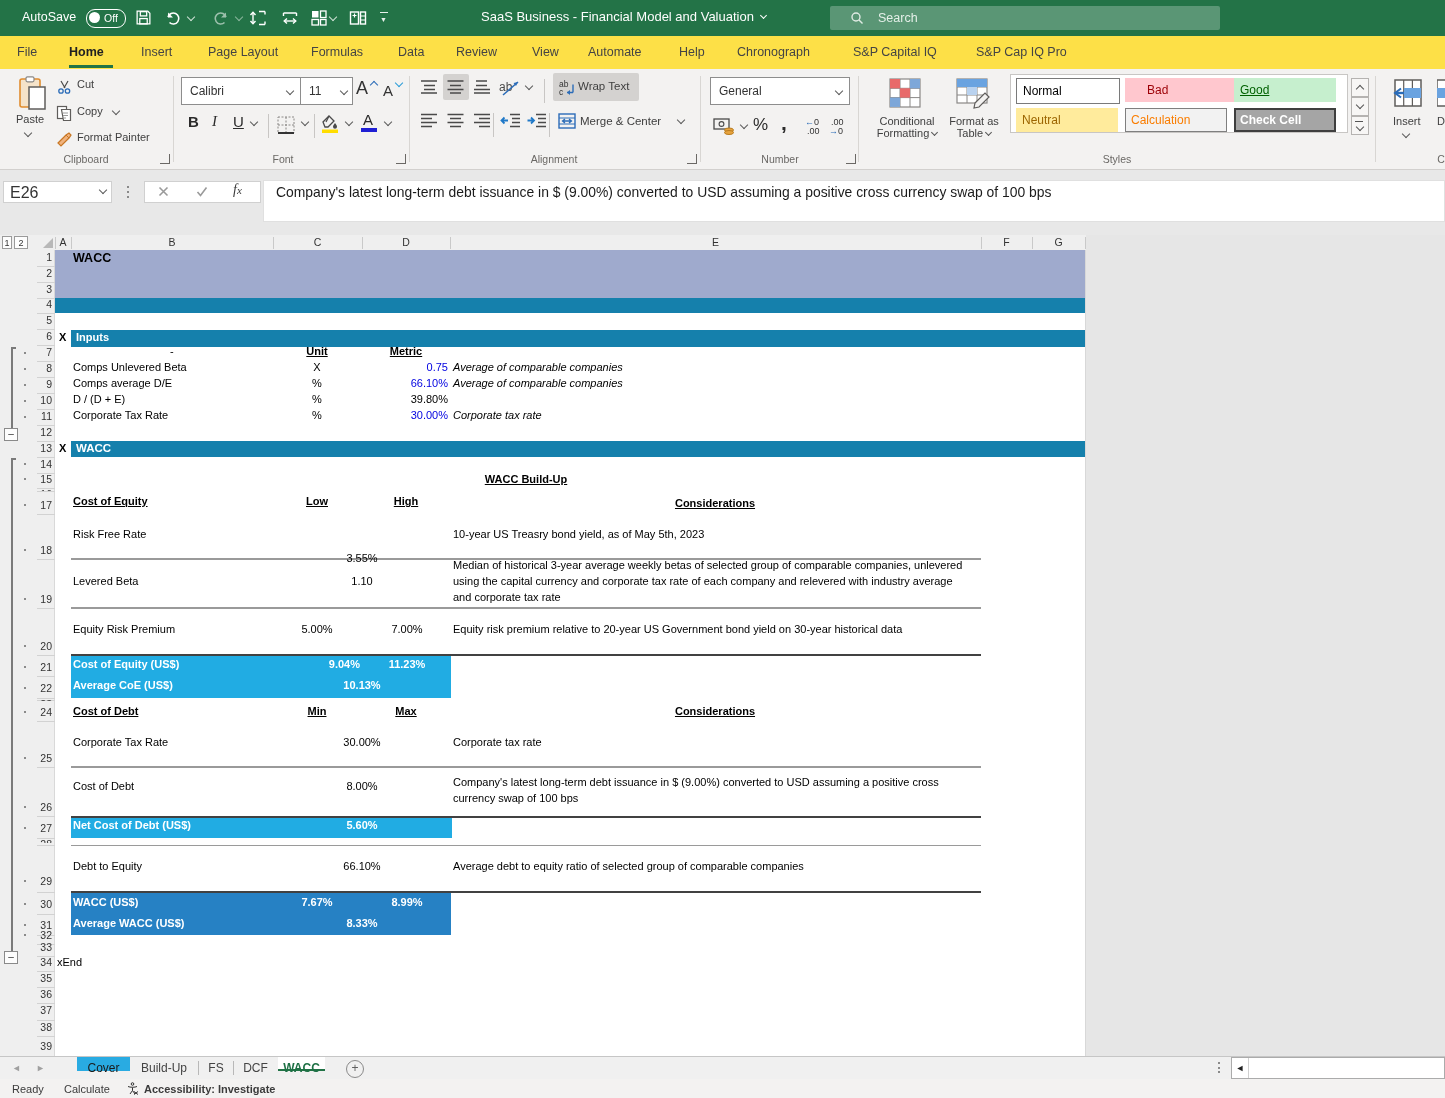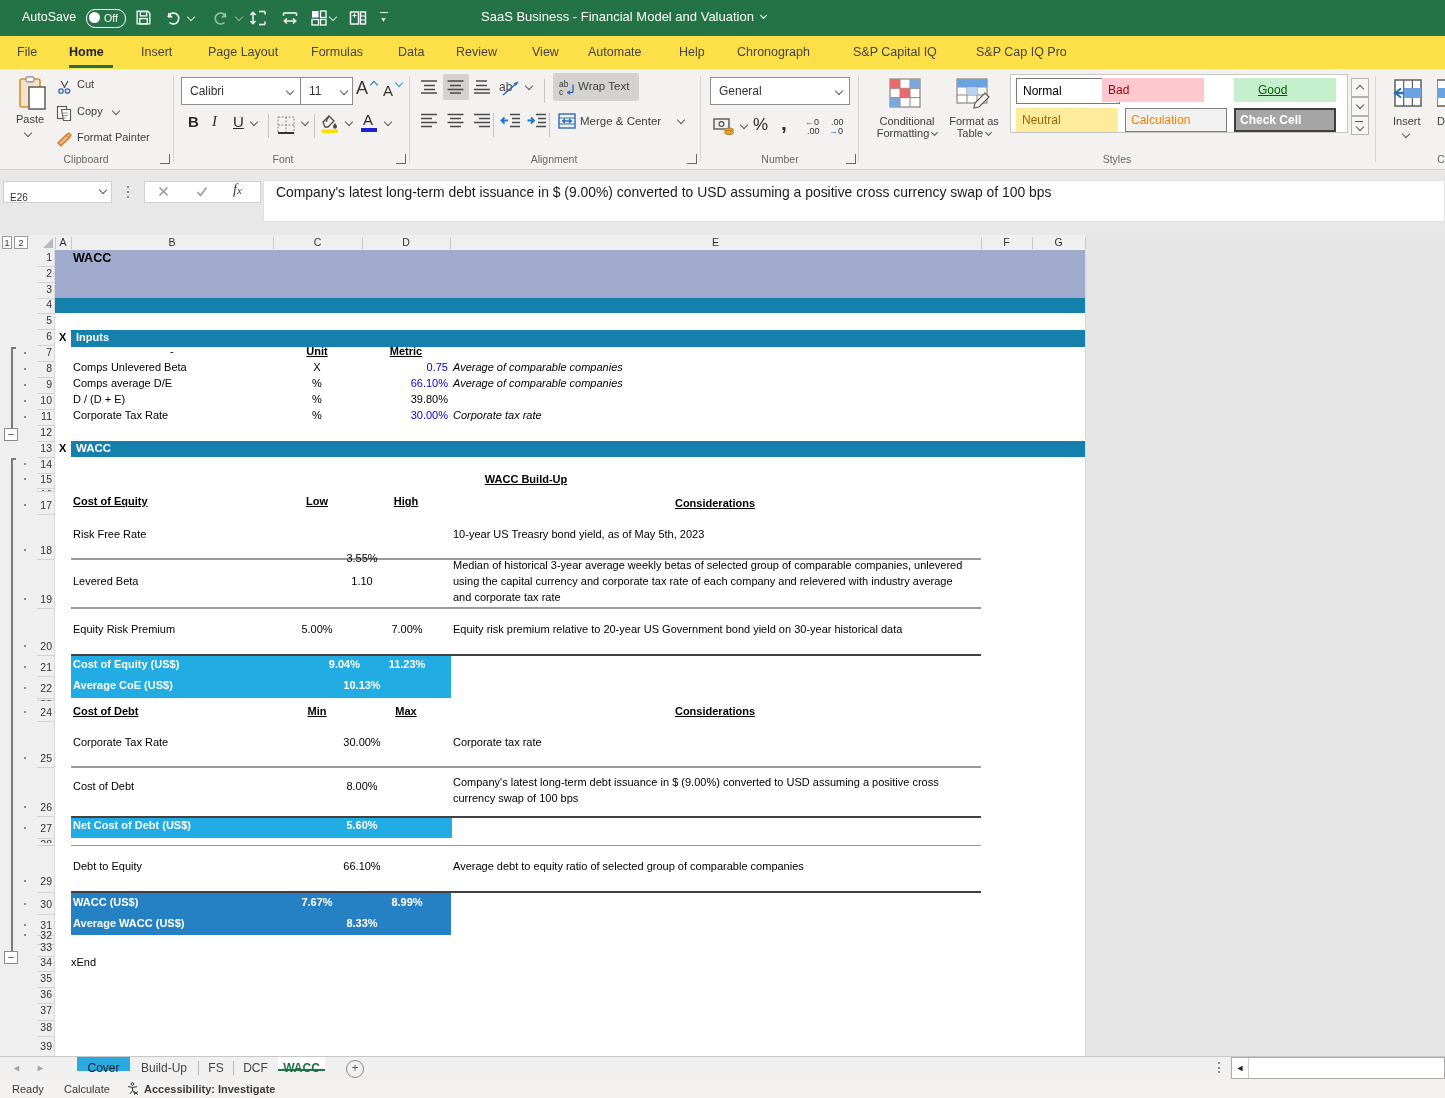--- a/index.html
+++ b/index.html
@@ -97,20 +97,27 @@
     <div class="ab cvd" style="left:330px;top:14px;border-color:#cfe2d6;"></div>
     <svg class="ab" style="left:348px;top:8px;" width="20" height="20" viewBox="0 0 20 20">
         <rect x="2.5" y="4" width="8" height="12" fill="none" stroke="#fff" stroke-width="1.4"></rect>
         <path d="M4.5 7.5h4M6.5 5.5v4" stroke="#fff" stroke-width="1.2"></path>
         <rect x="12.5" y="4" width="5" height="12" fill="none" stroke="#fff" stroke-width="1.4"></rect>
         <path d="M12.5 8h5M12.5 12h5" stroke="#fff" stroke-width="1.1"></path>
       </svg>
     <div class="ab" style="left:380px;top:12px;width:8px;height:1.2px;background:#e8f1ec;"></div>
       <div class="ab" style="left:380px;top:16px;color:#e8f1ec;font-size:7px;">▼</div>
     <div class="ab t" style="left:481px;top:9px;color:#fdfdfd;">SaaS Business - Financial Model and Valuation&nbsp;&nbsp;<span class="cvi" style="border-color:#fff;top:-3px;"></span></div>
+    <div class="ab" id="searchbox">
+      <svg class="ab" style="left:20px;top:5px;" width="14" height="14" viewBox="0 0 14 14">
+          <circle cx="6" cy="6" r="4" fill="none" stroke="#e0ebe4" stroke-width="1.4"></circle>
+          <path d="M9 9l3.5 3.5" stroke="#e0ebe4" stroke-width="1.4"></path>
+        </svg>
+      <div class="ab" style="left:48px;top:0px;">Search</div>
+    </div>
   </div>
 
   <div class="ab" id="menubar">
     <div class="menuitem" style="left:17px;">File</div>
     <div class="menuitem" style="left:69px;font-weight:bold;color:#212121;">Home</div>
     <div class="ab" style="left:69px;top:29px;width:44px;height:3px;background:#217346;"></div>
     <div class="menuitem" style="left:141px;">Insert</div>
     <div class="menuitem" style="left:208px;">Page Layout</div>
     <div class="menuitem" style="left:311px;">Formulas</div>
     <div class="menuitem" style="left:398px;">Data</div>
@@ -279,22 +286,22 @@
         <rect x="2" y="2" width="30" height="24" fill="#fff" stroke="#8a8886" stroke-width="1.2"></rect>
         <path d="M12 2v24M22 2v24M2 10h30M2 18h30" stroke="#8a8886" stroke-width="1"></path>
         <rect x="2" y="2" width="30" height="8" fill="#6aa3e0"></rect>
         <rect x="12" y="10" width="10" height="8" fill="#b9d2ef"></rect>
         <path d="M20 26 L30 16 l4 4 -10 10 -5 1z" fill="#f3f2f1" stroke="#5f5d5b" stroke-width="1.2"></path>
       </svg>
     <div class="ab rbtxt" style="left:944px;top:46px;text-align:center;width:60px;">Format as<br>Table <span class="cvi"></span></div>
 
     <div class="ab" style="left:1010px;top:5px;width:336px;height:57px;background:#fff;border:1px solid #c8c6c4;"></div>
     <div class="ab" style="left:1016px;top:9px;width:102px;height:24px;background:#fff;border:1.5px solid #7a7a7a;font-size:12px;color:#000;line-height:24px;"><span style="margin-left:6px;">Normal</span></div>
-    <div class="ab" style="left:1102px;top:9px;width:102px;height:24px;background:#ffc7ce;font-size:12px;color:#9c0006;line-height:24px;"><span style="margin-left:6px;">Bad</span></div>
-    <div class="ab" style="left:1234px;top:9px;width:102px;height:24px;background:#c6efce;font-size:12px;color:#006100;line-height:24px;"><span style="margin-left:24px;text-decoration:underline;">Good</span></div>
+    <div class="ab" style="left:1125px;top:9px;width:102px;height:24px;background:#ffc7ce;font-size:12px;color:#9c0006;line-height:24px;padding-left:16px;"><span style="margin-left:6px;">Bad</span></div>
+    <div class="ab" style="left:1234px;top:9px;width:102px;height:24px;background:#c6efce;font-size:12px;color:#006100;line-height:24px;"><span style="margin-left:6px;text-decoration:underline;">Good</span></div>
     <div class="ab" style="left:1016px;top:39px;width:102px;height:24px;background:#ffeb9c;font-size:12px;color:#9c6500;line-height:24px;"><span style="margin-left:6px;">Neutral</span></div>
     <div class="ab" style="left:1125px;top:39px;width:102px;height:24px;background:#f2f2f2;border:1px solid #7f7f7f;box-sizing:border-box;font-size:12px;color:#fa7d00;line-height:22px;"><span style="margin-left:5px;">Calculation</span></div>
     <div class="ab" style="left:1234px;top:39px;width:102px;height:24px;background:#a5a5a5;border:2px solid #3f3f3f;box-sizing:border-box;font-size:12px;color:#fff;font-weight:bold;line-height:20px;"><span style="margin-left:4px;">Check Cell</span></div>
     <div class="ab" style="left:1351px;top:9px;width:16px;height:17px;border:1px solid #b5b3b1;background:#f7f6f5;text-align:center;font-size:8px;color:#555;">
         <span class="cvu" style="left:5px;top:7px;border-color:#555;"></span>
       </div>
     <div class="ab" style="left:1351px;top:28px;width:16px;height:17px;border:1px solid #b5b3b1;background:#f7f6f5;text-align:center;font-size:8px;color:#555;">
         <span class="cvd" style="left:5px;top:4px;border-color:#555;"></span>
       </div>
     <div class="ab" style="left:1351px;top:47px;width:16px;height:17px;border:1px solid #b5b3b1;background:#f7f6f5;text-align:center;font-size:8px;color:#555;">
@@ -317,21 +324,21 @@
     <svg class="ab" style="left:1437px;top:9px;" width="10" height="30" viewBox="0 0 10 30">
         <rect x="0" y="2" width="10" height="26" fill="#fff" stroke="#5f5d5b" stroke-width="1.5"></rect>
         <rect x="0" y="10" width="10" height="10" fill="#6aa3e0"></rect>
       </svg>
     <div class="ab rbtxt" style="left:1437px;top:46px;">De</div>
     <div class="glabel" style="left:1441px;">C</div>
   </div>
 
   <div class="ab" id="fbar">
     <div class="whitebox" style="left:3px;top:11px;width:109px;height:22px;"></div>
-    <div class="ab" style="left:10px;top:14px;font-size:10px;color:#333;margin-top:8px;">E26</div>
+    <div class="ab" style="left:10px;top:14px;font-size:16px;color:#333;">E26</div>
     <div class="ab cvd" style="left:100px;top:17px;"></div>
     <div class="ab" style="left:127px;top:16px;">
         <div style="width:2px;height:2px;background:#8a8a8a;margin-bottom:3px;"></div>
         <div style="width:2px;height:2px;background:#8a8a8a;margin-bottom:3px;"></div>
         <div style="width:2px;height:2px;background:#8a8a8a;"></div>
       </div>
     <div class="whitebox" style="left:144px;top:11px;width:117px;height:22px;"></div>
     <svg class="ab" style="left:158px;top:16px;" width="11" height="11" viewBox="0 0 11 11">
         <path d="M1.5 1.5 L9.5 9.5M9.5 1.5 L1.5 9.5" stroke="#9a9a9a" stroke-width="1.6"></path>
       </svg>
@@ -541,21 +548,21 @@
       <div class="cell" style="left:18px;top:610px;">Debt to Equity</div>
       <div class="cell ctr" style="left:307px;top:610px;">66.10%</div>
       <div class="cell" style="left:398px;top:610px;">Average debt to equity ratio of selected group of comparable companies</div>
 
       <div class="cell bd wt" style="left:18px;top:646px;">WACC (US$)</div>
       <div class="cell bd wt ctr" style="left:262px;top:646px;">7.67%</div>
       <div class="cell bd wt ctr" style="left:352px;top:646px;">8.99%</div>
       <div class="cell bd wt" style="left:18px;top:667px;">Average WACC (US$)</div>
       <div class="cell bd wt ctr" style="left:307px;top:667px;">8.33%</div>
 
-      <div class="cell" style="left:2px;top:706px;margin-left:14px;">xEnd</div>
+      <div class="cell" style="left:2px;top:706px;">xEnd</div>
     </div>
   </div>
 
   <div class="ab" id="tabbar">
     <div class="ab" style="left:12px;top:6px;color:#a0a0a0;font-size:9px;">◄</div>
     <div class="ab" style="left:36px;top:6px;color:#a0a0a0;font-size:9px;">►</div>
     <div class="stab" style="left:77px;width:53px;background:#29abe2;color:#1a1a1a;">Cover</div>
     <div class="stab" style="left:131px;width:66px;">Build-Up</div>
     <div class="ab" style="left:198px;top:4px;width:1px;height:14px;background:#b8b8b8;"></div>
     <div class="stab" style="left:199px;width:34px;">FS</div>

